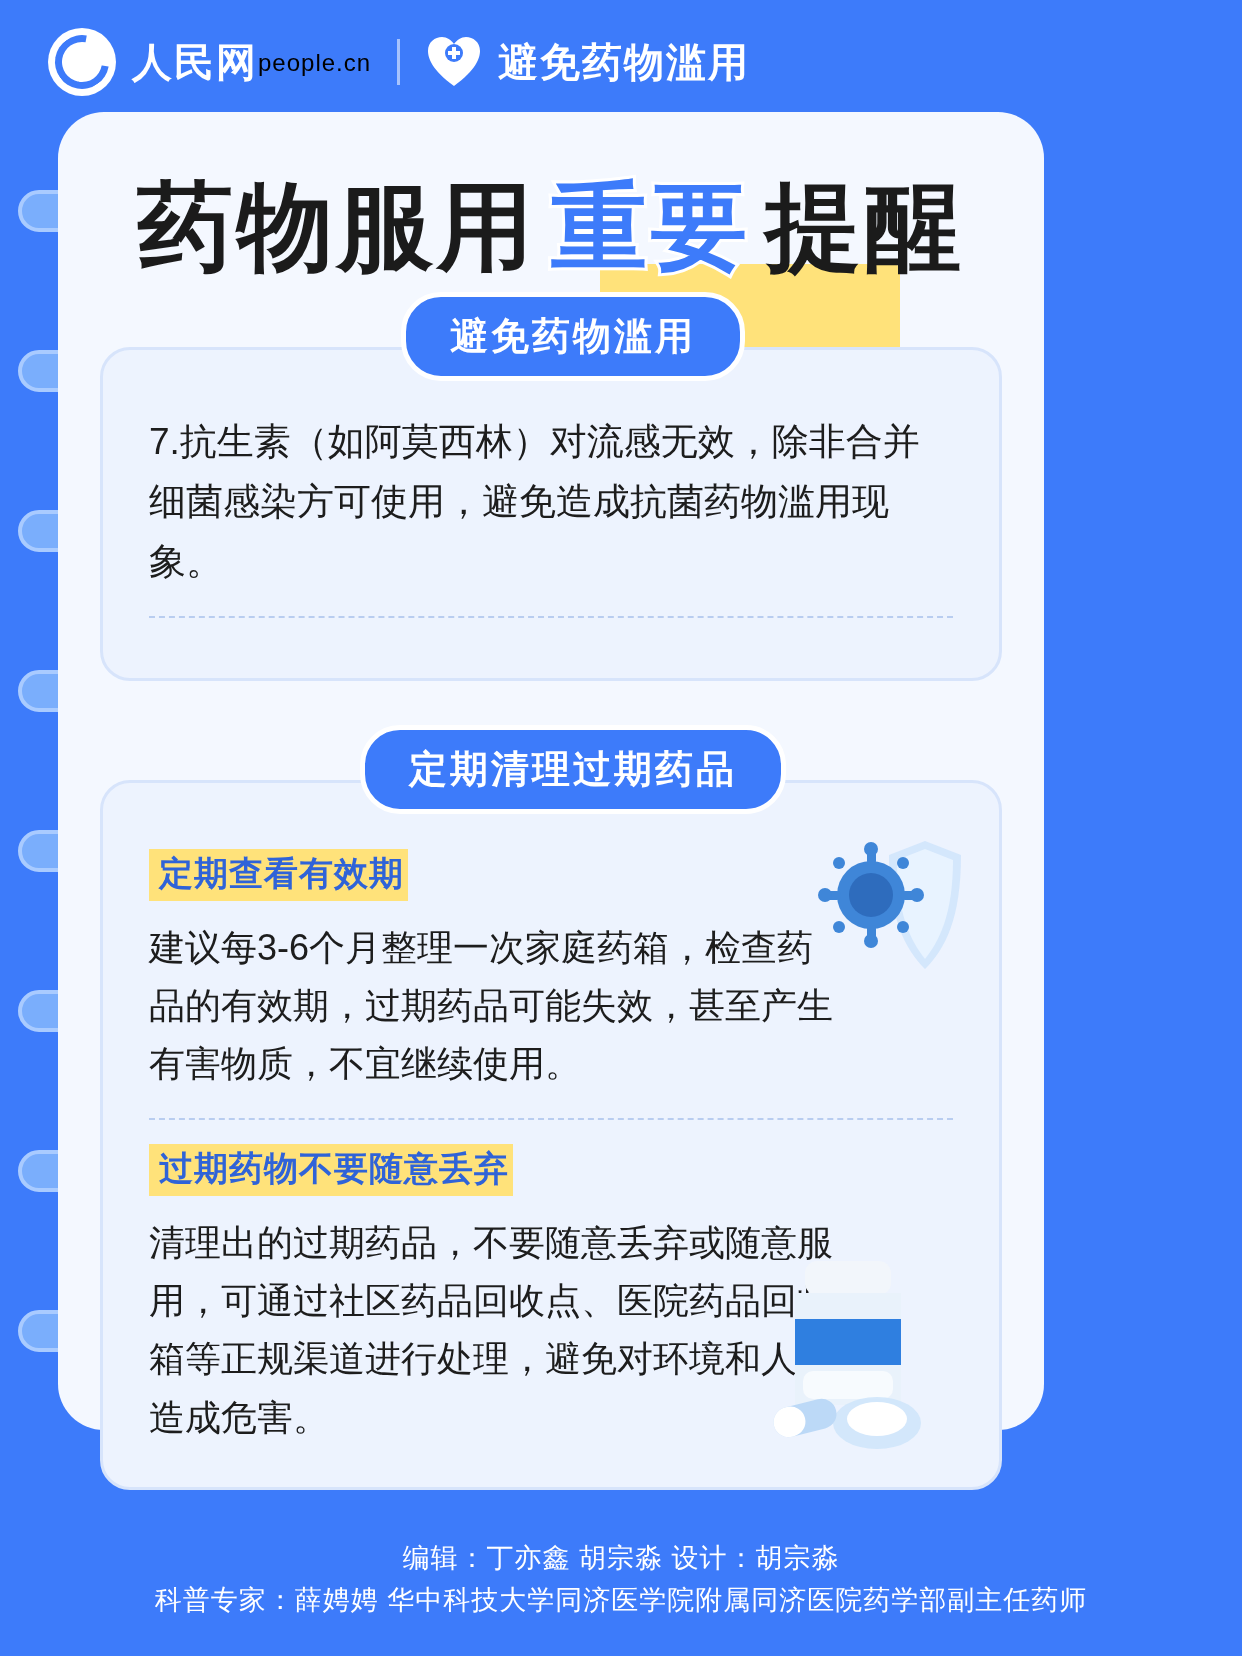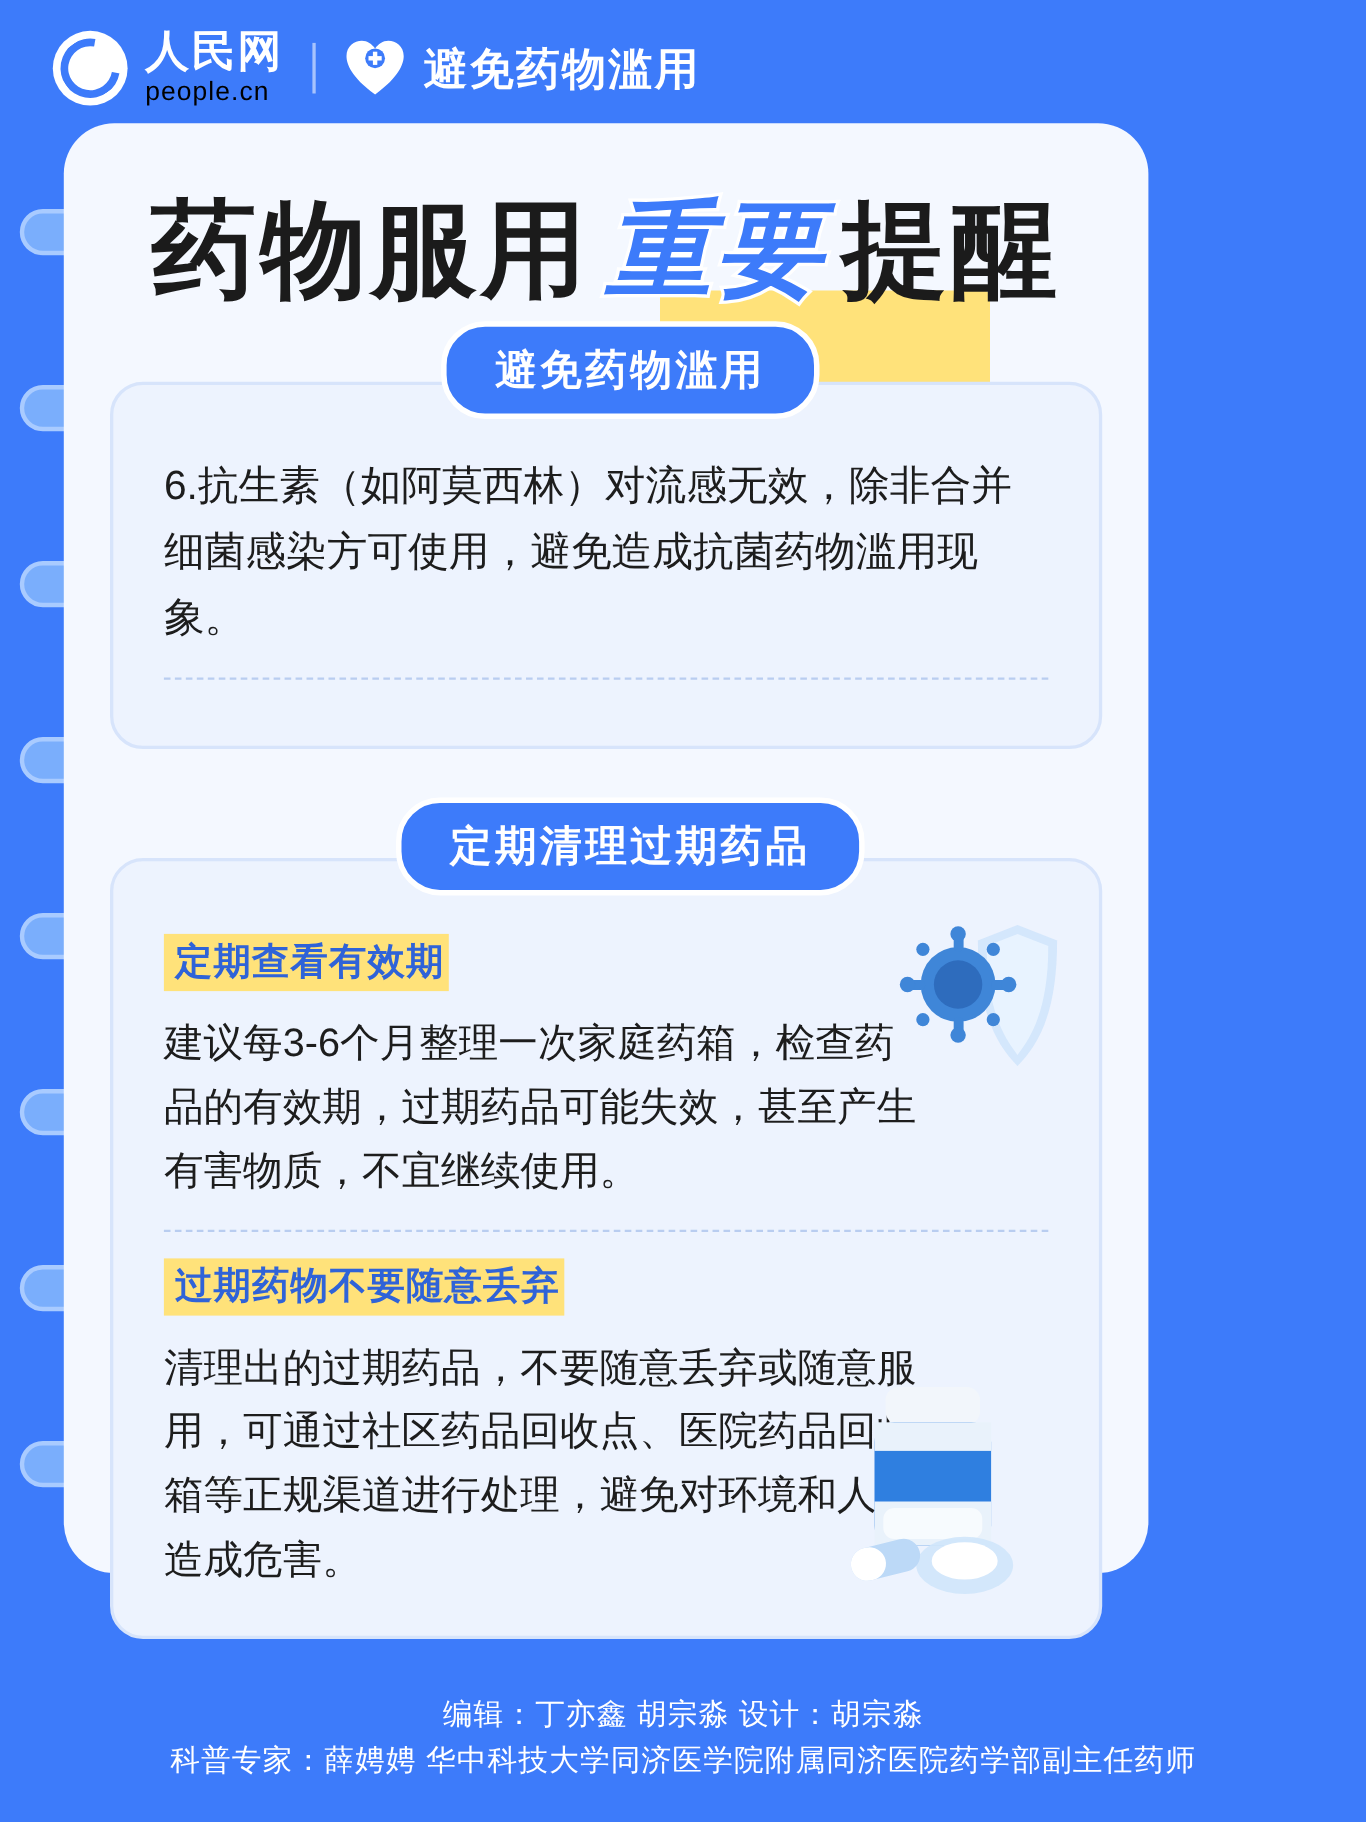--- a/index.html
+++ b/index.html
@@ -31,21 +31,21 @@
   }
   .logo-mark::after {
     content: "";
     position: absolute;
     width: 40px; height: 40px;
     border-radius: 50%;
     border: 7px solid #3d7bfa;
     border-right-color: transparent;
     transform: rotate(-35deg);
   }
-  .logo-text-wrap { display: flex; flex-direction: column; justify-content: center; }
+  .logo-text-wrap { display: flex; flex-direction: row; justify-content: center; align-items: center; }
   .logo-cn {
     color: #ffffff; font-size: 40px; font-weight: bold;
     letter-spacing: 2px; line-height: 1.05;
   }
   .logo-en {
     color: #000000; font-size: 24px; letter-spacing: 1px;
     margin-top: 2px;
   }
   .logo-div {
     width: 3px; height: 46px; background: rgba(255,255,255,.55);
@@ -92,21 +92,20 @@
     color: #1b1b1b;
     font-family: "Liberation Sans", sans-serif;
   }
   .title-hl {
     position: relative;
     color: #3d7bfa;
     margin: 0 6px;
     padding: 0 8px;
     -webkit-text-stroke: 6px #ffffff;
     paint-order: stroke fill;
-    font-style: italic;
   }
   .title-hl-bg {
     position: absolute;
     left: 542px; top: 152px;
     width: 300px; height: 128px;
     background: #ffe27a;
     border-radius: 6px;
     z-index: 0;
   }
   .title-text { position: relative; z-index: 2; }
@@ -242,21 +241,21 @@
         <span class="title-text">药物服用</span>
           <span class="title-hl title-text">重要</span>
           <span class="title-text">提醒</span>
       </span>
     </div>
 
     <div class="pill-wrap">
       <span class="pill">避免药物滥用</span>
     </div>
     <div class="box">
-      <p class="para">6.抗生素（如阿莫西林）对流感无效，除非合并细菌感染方可使用，避免造成抗菌药物滥用现象。</p>
+      <p class="para">7.抗生素（如阿莫西林）对流感无效，除非合并细菌感染方可使用，避免造成抗菌药物滥用现象。</p>
       <hr class="dashed">
     </div>
 
     <div class="sec2-wrap">
       <div class="pill-wrap">
         <span class="pill">定期清理过期药品</span>
       </div>
       <div class="box2">
 
         <div class="ill-shield">

